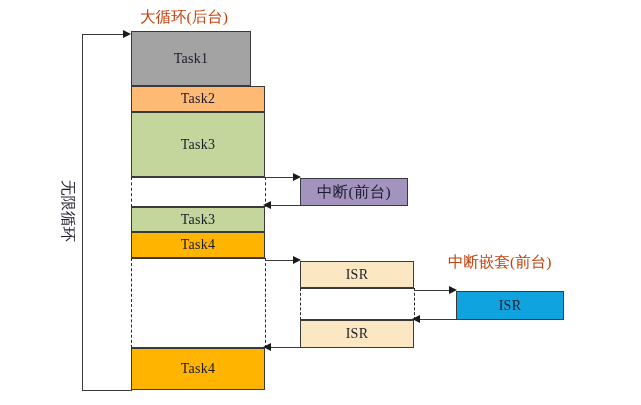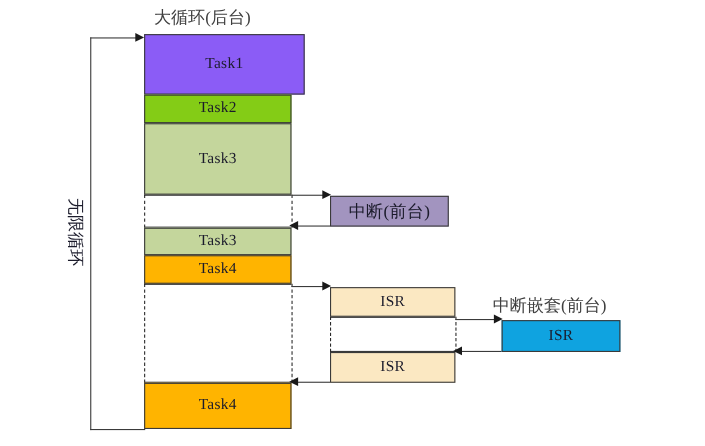--- a/index.html
+++ b/index.html
@@ -25,21 +25,21 @@
     align-items: center;
     justify-content: center;
     font-size: 14px;
     color: #1b1b2b;
     letter-spacing: 0.3px;
     white-space: nowrap;
   }
   .label {
     position: absolute;
     font-size: 15px;
-    color: #404040;
+    color: #c2410c;
     white-space: nowrap;
     line-height: 1;
   }
   .cjk {
     font-family: "Liberation Serif", "DejaVu Serif", serif;
     font-size: 15.5px;
   }
   .vlabel {
     position: absolute;
     font-size: 15.5px;
@@ -89,25 +89,25 @@
 
   <div class="solidline hline" style="left:82px; top:34px; width:42px;"></div>
   <div class="arrowhead-r" style="left:123px; top:30px;"></div>
 
   <div class="solidline vline" style="left:82px; top:34px; height:357px;"></div>
 
   <div class="solidline hline" style="left:82px; top:390px; width:50px;"></div>
 
   <div class="vlabel cjk" style="left:76px; top:180px; transform: rotate(90deg);">无限循环</div>
 
-  <div class="box" style="left:131px; top:31px; width:146px; height:55px; background:#8b5cf6;">
+  <div class="box" style="left:131px; top:31px; width:120px; height:55px; background:#a3a3a3;">
     <span>Task1</span>
   </div>
 
-  <div class="box" style="left:131px; top:86px; width:134px; height:26px; background:#84cc16;">
+  <div class="box" style="left:131px; top:86px; width:134px; height:26px; background:#fdba74;">
     <span>Task2</span>
   </div>
 
   <div class="box" style="left:131px; top:112px; width:134px; height:65px; background:#c4d69c;">
     <span>Task3</span>
   </div>
 
   <div class="solidline hline" style="left:131px; top:177px; width:134px;"></div>
   <div class="solidline hline" style="left:131px; top:206px; width:134px;"></div>
   <div class="dashline-v" style="left:131px; top:177px; height:30px;"></div>
@@ -152,21 +152,21 @@
 
   <div class="solidline hline" style="left:300px; top:288px; width:114px;"></div>
   <div class="solidline hline" style="left:300px; top:319px; width:114px;"></div>
   <div class="dashline-v" style="left:300px; top:288px; height:32px;"></div>
   <div class="dashline-v" style="left:414px; top:288px; height:32px;"></div>
 
   <div class="box" style="left:300px; top:320px; width:114px; height:28px; background:#fbe8c2;">
     <span>ISR</span>
   </div>
 
-  <div class="label cjk" style="left:448px; top:254px;margin-top:17px;">中断嵌套(前台)</div>
+  <div class="label cjk" style="left:448px; top:254px;">中断嵌套(前台)</div>
 
   <div class="solidline hline" style="left:414px; top:290px; width:38px;"></div>
   <div class="arrowhead-r" style="left:449px; top:286px;"></div>
 
   <div class="solidline hline" style="left:418px; top:319px; width:38px;"></div>
   <div class="arrowhead-l" style="left:412px; top:315px;"></div>
 
   <div class="box" style="left:456px; top:291px; width:108px; height:29px; background:#0fa3e0;">
     <span>ISR</span>
   </div>

